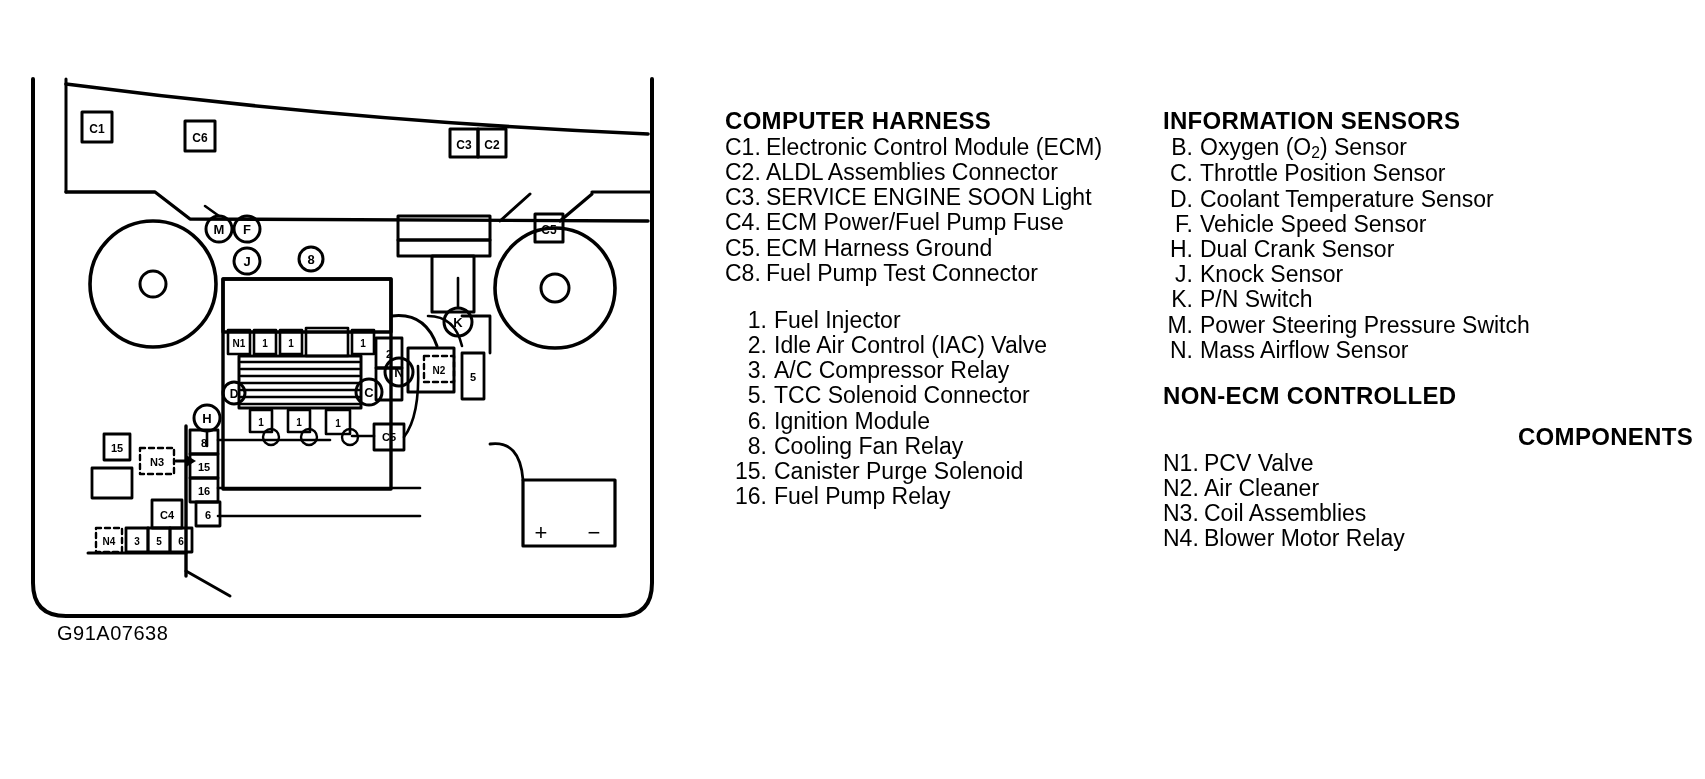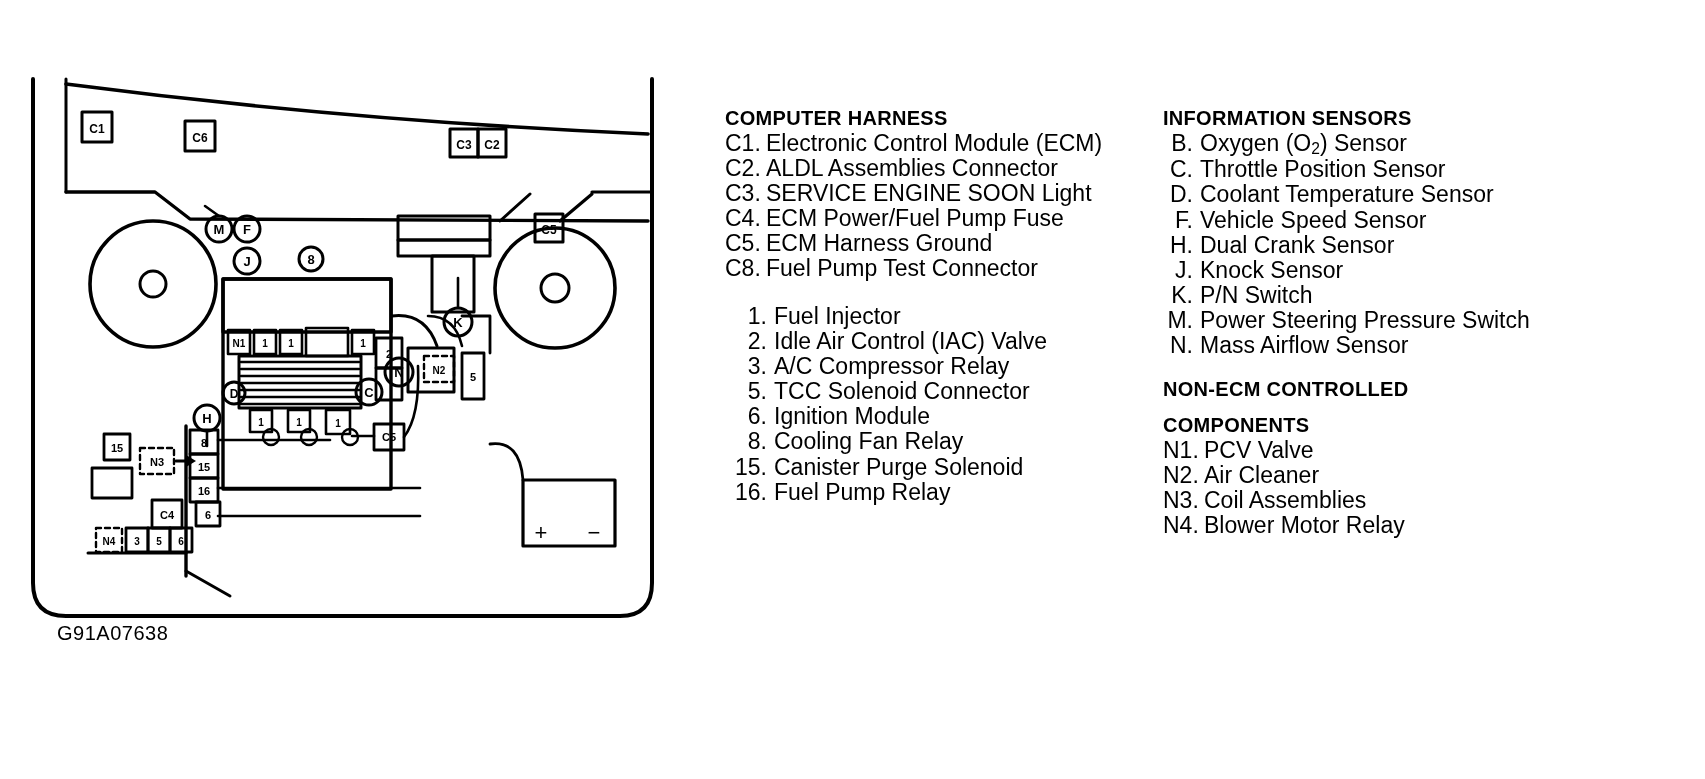--- a/index.html
+++ b/index.html
@@ -11,23 +11,23 @@
   #diagram svg{display:block;}
 
   .cap{position:absolute;left:33px;top:622px;font-size:20px;letter-spacing:.5px;
        font-family:"Liberation Sans",sans-serif;margin-left:24px;}
 
   
   .legend{position:absolute;top:108px;}
   #col-left{left:725px;width:430px;}
   #col-right{left:1163px;width:530px;}
 
-  .lg-head{font-size:20px;font-weight:bold;letter-spacing:.3px;line-height:1.08;
+  .lg-head{font-size:24px;font-weight:bold;letter-spacing:.3px;line-height:1.08;
            margin:0 0 1px 0;white-space:nowrap;}
-  .lg-head.second{margin-top:15px;}
+  .lg-head.second{margin-top:15px;text-align:right;}
   .lg-list{list-style:none;margin:0 0 0 0;padding:0;}
   .lg-list li{font-size:23px;line-height:1.095;white-space:nowrap;
               display:flex;}
   .lg-key{display:inline-block;text-align:right;flex:0 0 auto;}
   .lg-txt{display:inline-block;margin-left:7px;}
   #col-left .lg-key{width:34px;}
   #col-left .numlist .lg-key{width:42px;}
   #col-right .lg-key{width:30px;}
   #col-right .nlist .lg-key{width:34px;}
   .gap{height:22px;}

